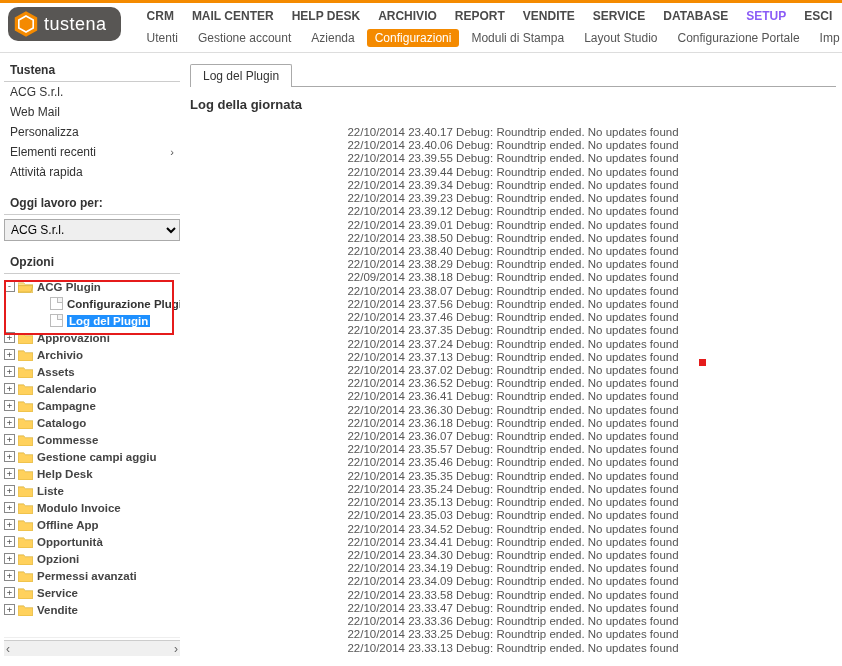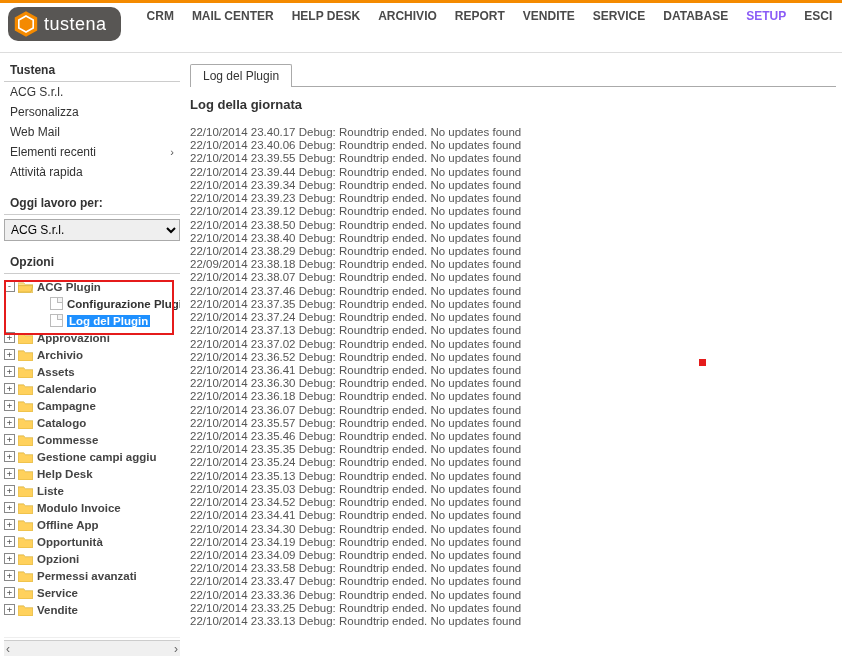--- a/index.html
+++ b/index.html
@@ -217,20 +217,21 @@
   .log-title {
     font-weight: bold;
     font-size: 13px;
     margin-bottom: 14px;
     color: #333;
   }
   .log-lines {
     font-size: 11.5px;
     color: #555;
     line-height: 1.15;
+    text-align: center;
   }
   .log-lines div { white-space: nowrap; }
 
   .red-sq {
     position: absolute;
     width: 7px; height: 7px;
     background: #e51b1b;
   }
 </style>
 </head>
@@ -252,32 +253,42 @@
         <span>MAIL CENTER</span>
         <span>HELP DESK</span>
         <span>ARCHIVIO</span>
         <span>REPORT</span>
         <span>VENDITE</span>
         <span>SERVICE</span>
         <span>DATABASE</span>
         <span class="active">SETUP</span>
         <span>ESCI</span>
       </div>
+    <div class="sub-nav" id="sub-nav">
+        <span>Utenti</span>
+        <span>Gestione account</span>
+        <span>Azienda</span>
+        <span class="active">Configurazioni</span>
+        <span>Moduli di Stampa</span>
+        <span>Layout Studio</span>
+        <span>Configurazione Portale</span>
+        <span>Imp</span>
+      </div>
   </div>
 </div>
 
 <div class="content-row">
   <div class="sidebar">
 
     <div class="panel">
       <div class="panel-head">Tustena</div>
       <div id="panel1-items">
           <div class="panel-item">ACG S.r.l.</div>
+          <div class="panel-item">Web Mail</div>
           <div class="panel-item">Personalizza</div>
-          <div class="panel-item">Web Mail</div>
           <div class="panel-item">Elementi recenti<span class="chev">›</span></div>
           <div class="panel-item">Attività rapida</div>
         </div>
     </div>
 
     <div class="panel">
       <div class="panel-head">Oggi lavoro per:</div>
       <select class="company-select">
         <option>ACG S.r.l.</option>
       </select>
@@ -479,25 +490,27 @@
     </div>
     <div class="log-title">Log della giornata</div>
     <div class="log-lines" id="log-lines">
         <div>22/10/2014 23.40.17 Debug: Roundtrip ended. No updates found</div>
         <div>22/10/2014 23.40.06 Debug: Roundtrip ended. No updates found</div>
         <div>22/10/2014 23.39.55 Debug: Roundtrip ended. No updates found</div>
         <div>22/10/2014 23.39.44 Debug: Roundtrip ended. No updates found</div>
         <div>22/10/2014 23.39.34 Debug: Roundtrip ended. No updates found</div>
         <div>22/10/2014 23.39.23 Debug: Roundtrip ended. No updates found</div>
         <div>22/10/2014 23.39.12 Debug: Roundtrip ended. No updates found</div>
+        <div>22/10/2014 23.39.01 Debug: Roundtrip ended. No updates found</div>
         <div>22/10/2014 23.38.50 Debug: Roundtrip ended. No updates found</div>
         <div>22/10/2014 23.38.40 Debug: Roundtrip ended. No updates found</div>
         <div>22/10/2014 23.38.29 Debug: Roundtrip ended. No updates found</div>
         <div>22/09/2014 23.38.18 Debug: Roundtrip ended. No updates found</div>
         <div>22/10/2014 23.38.07 Debug: Roundtrip ended. No updates found</div>
+        <div>22/10/2014 23.37.56 Debug: Roundtrip ended. No updates found</div>
         <div>22/10/2014 23.37.46 Debug: Roundtrip ended. No updates found</div>
         <div>22/10/2014 23.37.35 Debug: Roundtrip ended. No updates found</div>
         <div>22/10/2014 23.37.24 Debug: Roundtrip ended. No updates found</div>
         <div>22/10/2014 23.37.13 Debug: Roundtrip ended. No updates found</div>
         <div>22/10/2014 23.37.02 Debug: Roundtrip ended. No updates found</div>
         <div>22/10/2014 23.36.52 Debug: Roundtrip ended. No updates found</div>
         <div>22/10/2014 23.36.41 Debug: Roundtrip ended. No updates found</div>
         <div>22/10/2014 23.36.30 Debug: Roundtrip ended. No updates found</div>
         <div>22/10/2014 23.36.18 Debug: Roundtrip ended. No updates found</div>
         <div>22/10/2014 23.36.07 Debug: Roundtrip ended. No updates found</div>

